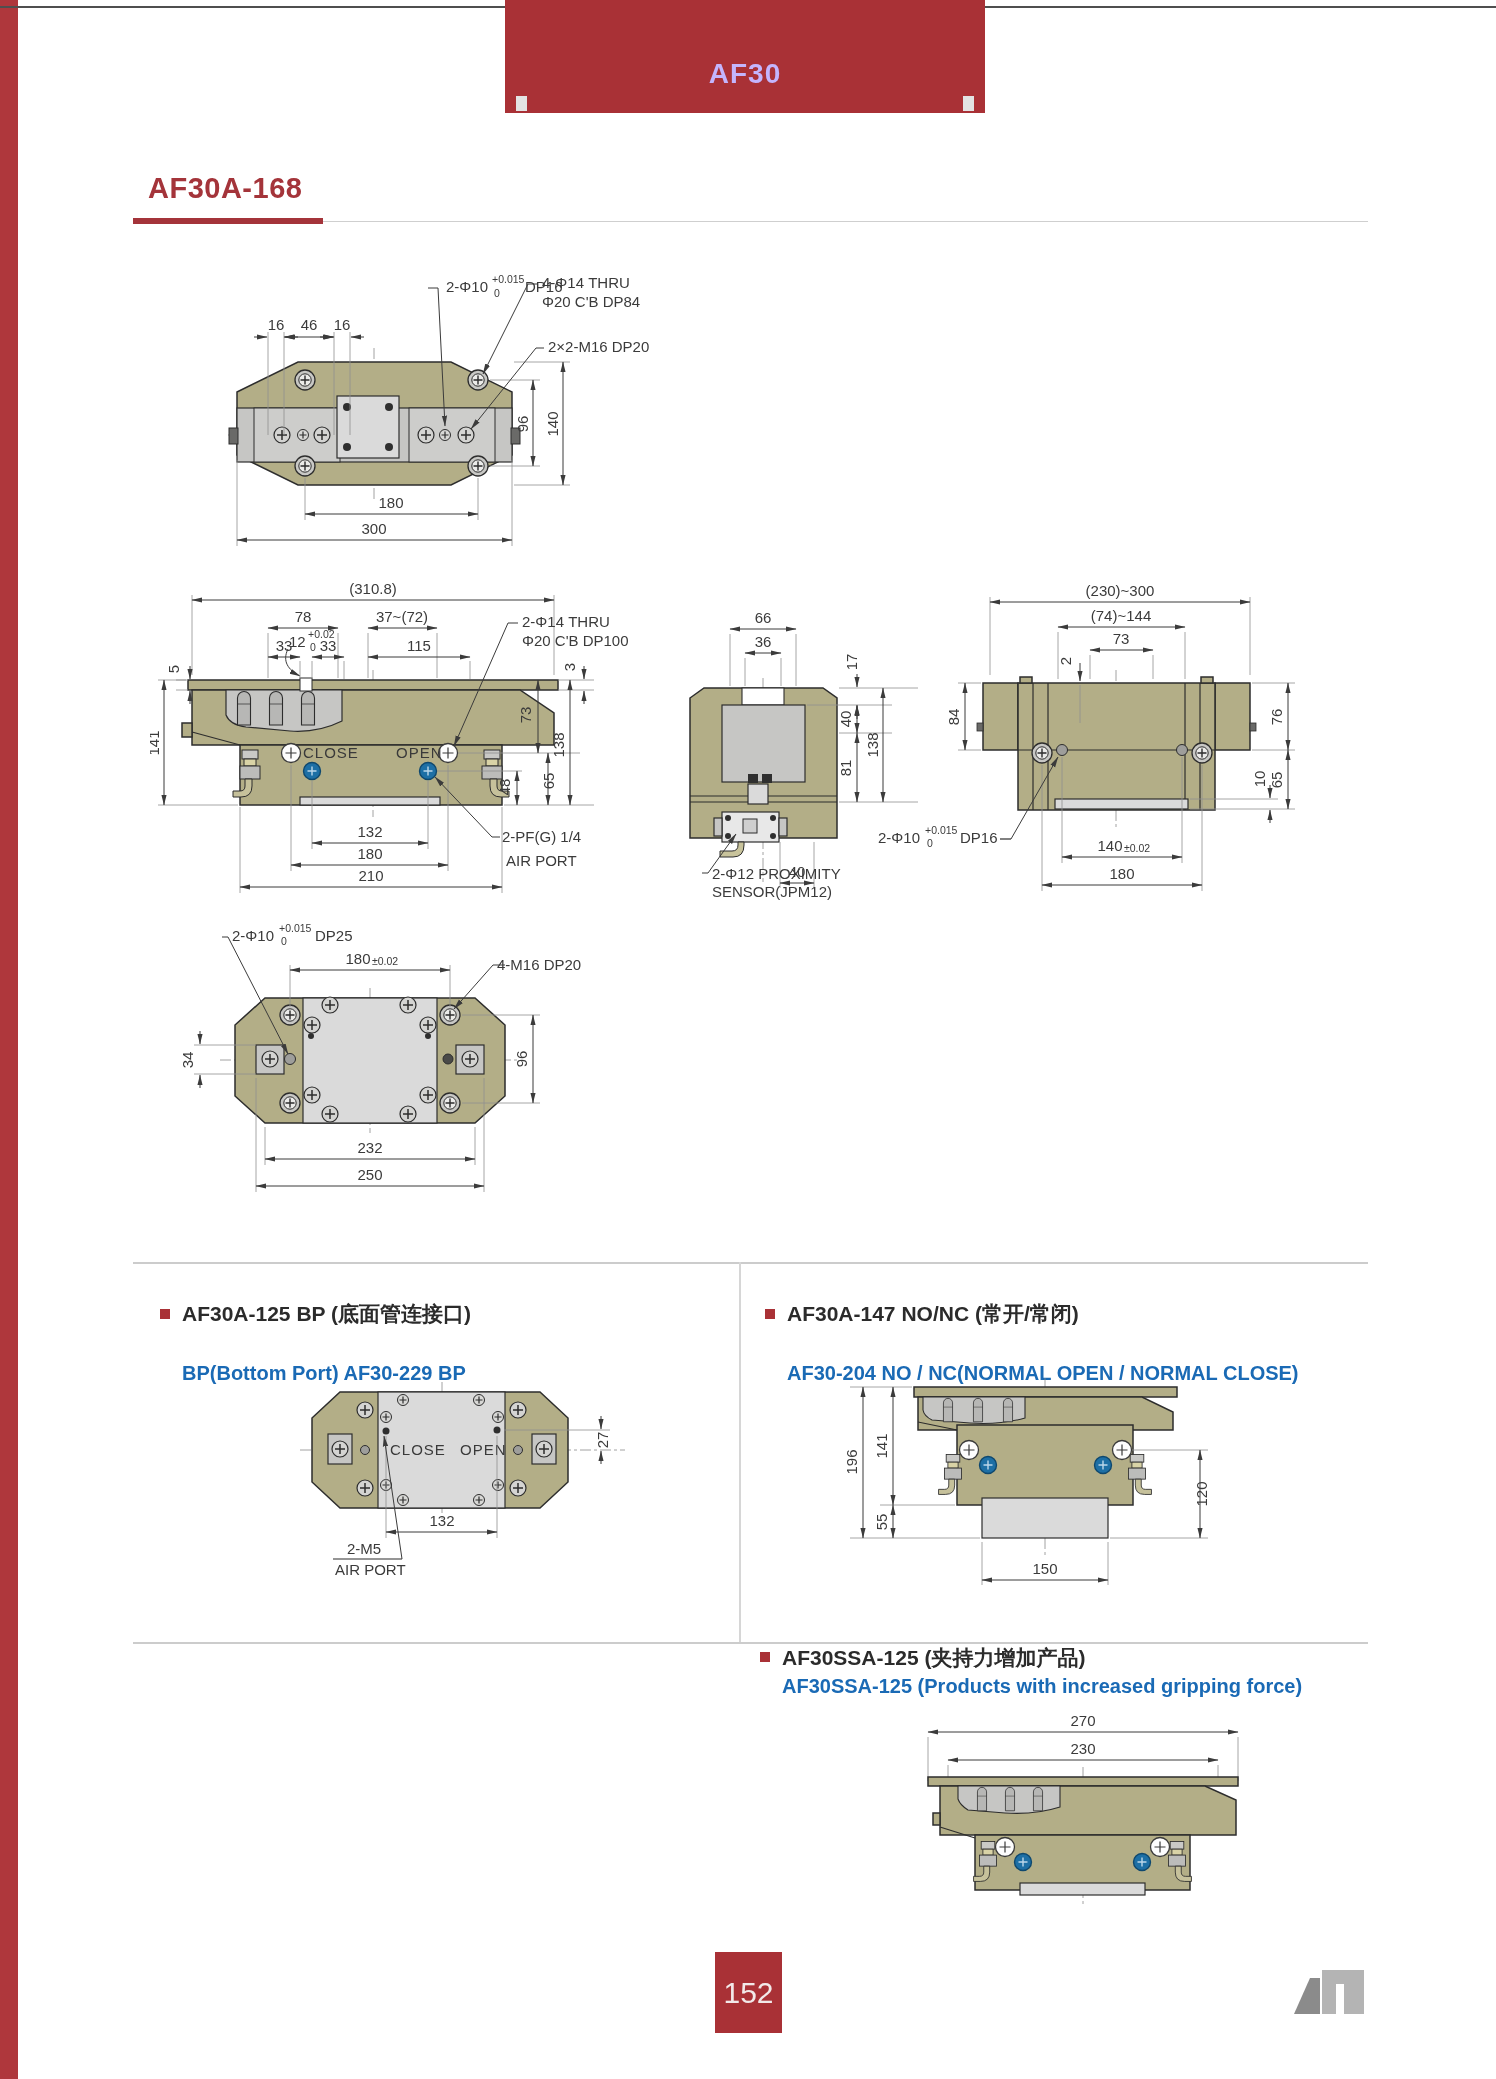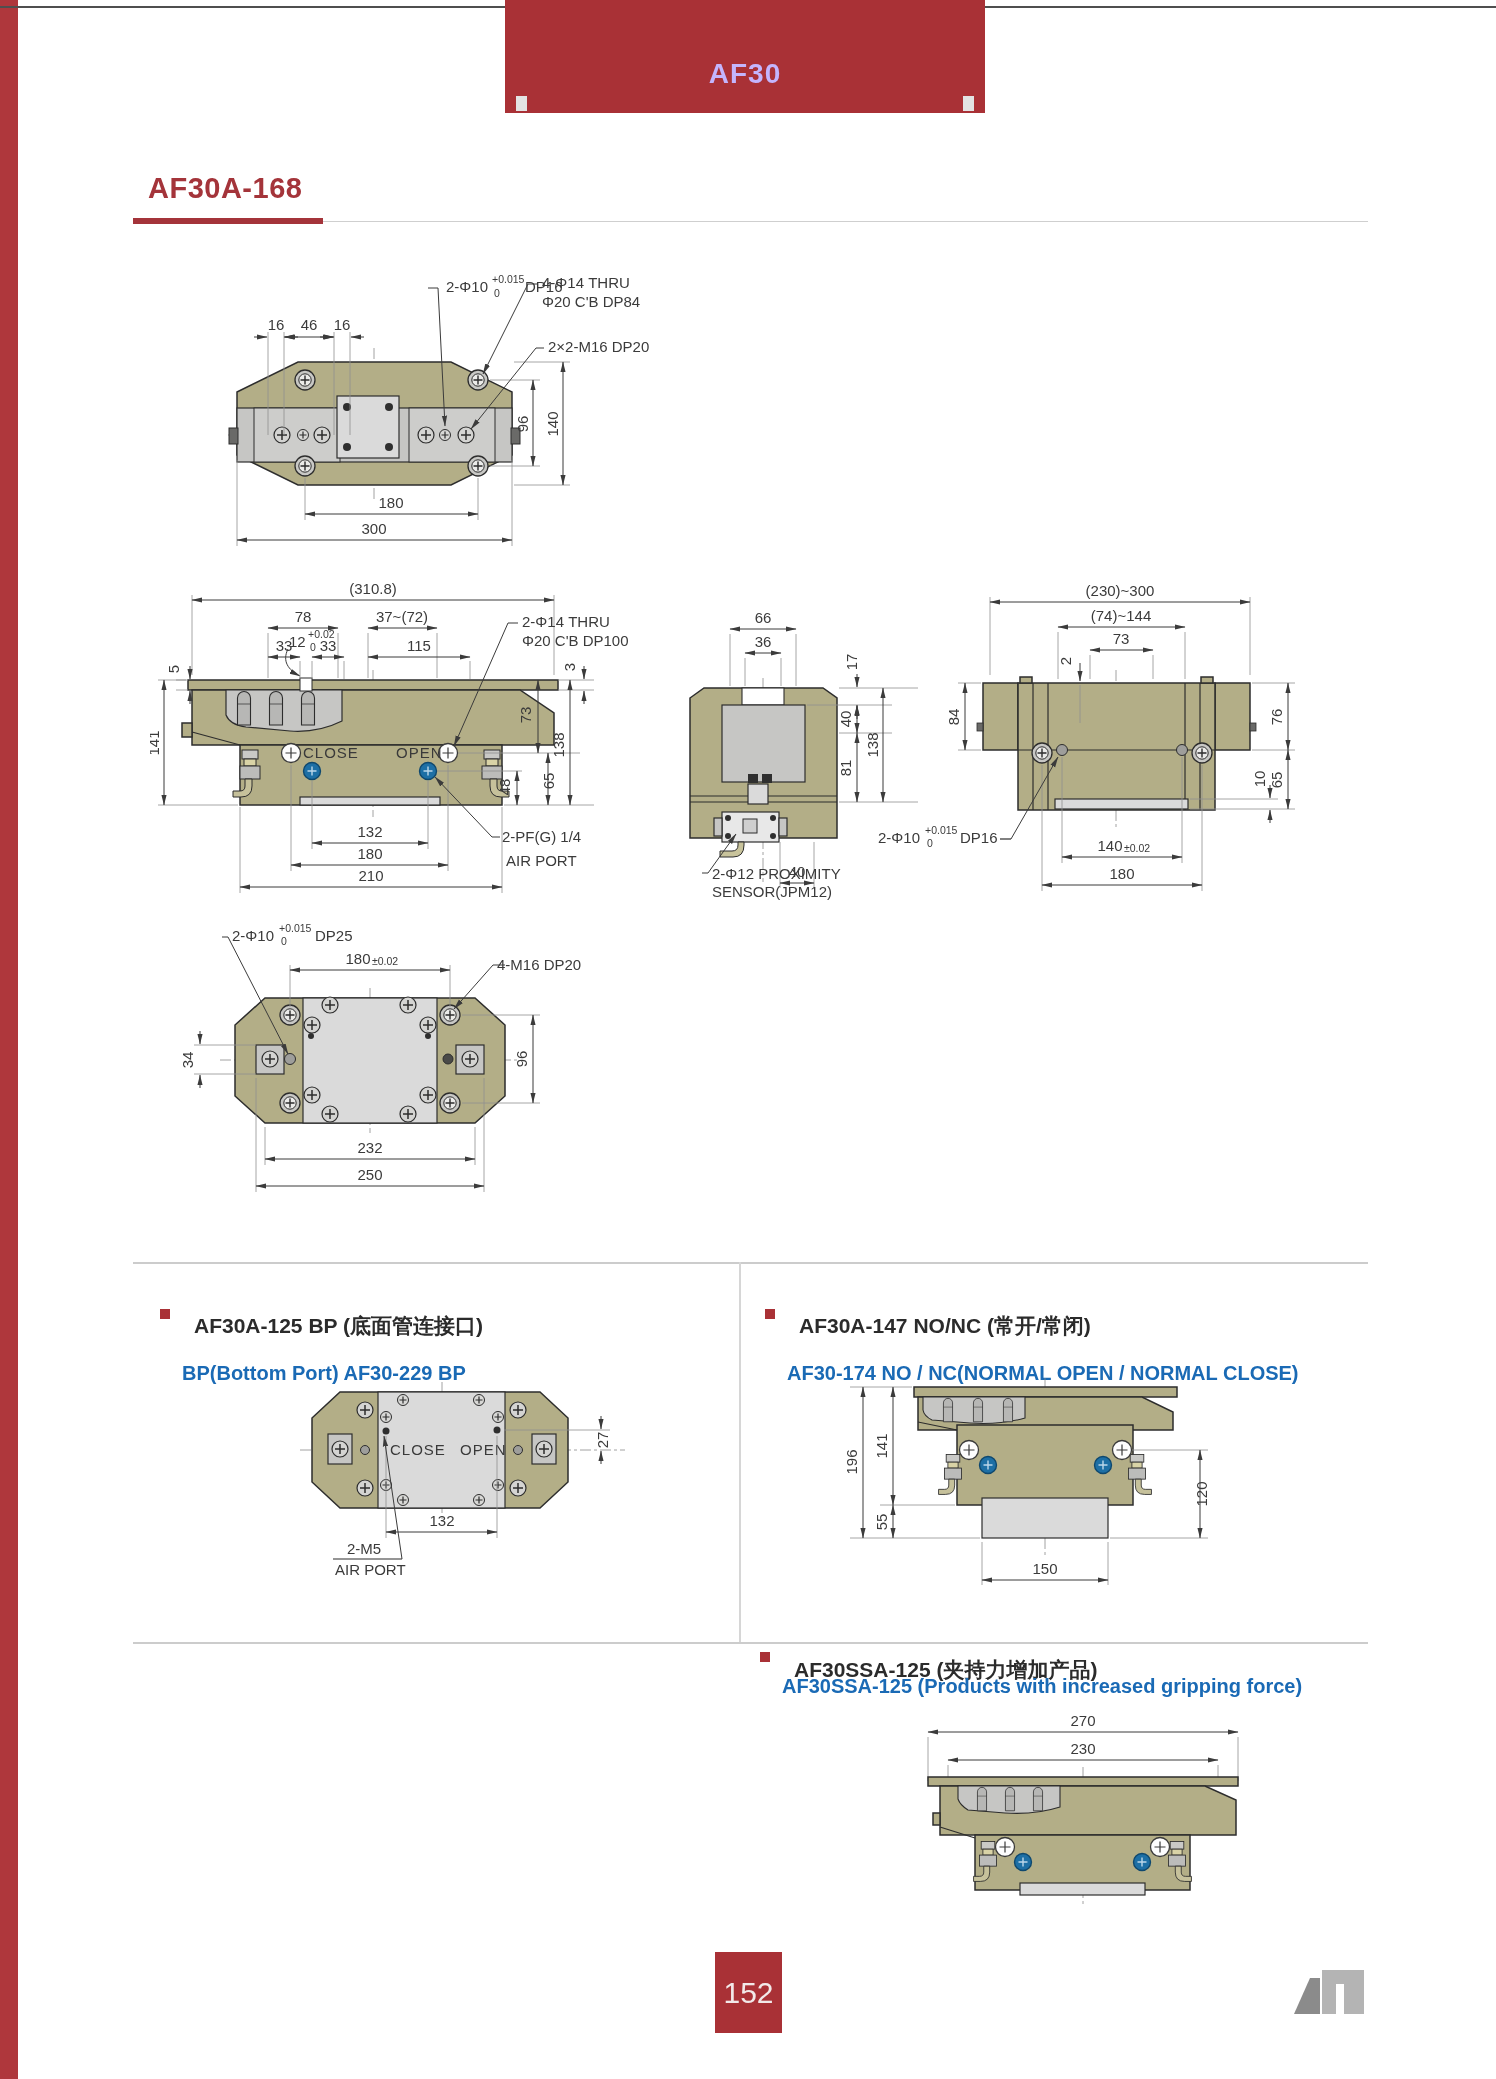--- a/index.html
+++ b/index.html
@@ -13,21 +13,21 @@
   .sq{position:absolute;width:11px;height:15px;background:#e3e3e3;bottom:2px;}
   .sq.l{left:11px;} .sq.r{right:11px;}
   .page-title{position:absolute;left:148px;top:172px;margin:0;font-size:29px;font-weight:bold;
         color:#a4343a;letter-spacing:.5px;}
   .title-rule-red{position:absolute;left:133px;top:218px;width:190px;height:6px;background:#a4343a;}
   .title-rule-gray{position:absolute;left:323px;top:221px;width:1045px;height:1px;background:#cfcfcf;}
   .dwg{position:absolute;}
   .div-h{position:absolute;height:2px;background:#cccccc;}
   .div-v{position:absolute;width:2px;background:#d6d6d6;}
   .sec-bullet{position:absolute;width:10px;height:10px;background:#a93136;}
-  .sec-title{position:absolute;margin:12px;font-size:21px;font-weight:bold;color:#2b2b2b;white-space:nowrap;}
+  .sec-title{position:absolute;margin:0;font-size:21px;font-weight:bold;color:#2b2b2b;white-space:nowrap;}
   .sec-sub{position:absolute;margin:0;font-size:20px;font-weight:bold;color:#1a6ab5;white-space:nowrap;}
   .page-num{position:absolute;left:715px;top:1952px;width:67px;height:81px;background:#a93136;
         color:#f2e9e9;font-size:30px;display:flex;align-items:center;justify-content:center;}
   
   .bodyf{fill:#b3ae87;stroke:#2d2d2d;stroke-width:1.5;}
   .grayf{fill:#c6c6c4;stroke:#2d2d2d;stroke-width:1.2;}
   .litef{fill:#dadada;stroke:#2d2d2d;stroke-width:1.2;}
   .oln{stroke:#2d2d2d;stroke-width:1.2;fill:none;}
   .dl{stroke:#3b3b3b;stroke-width:1;fill:none;marker-start:url(#ms);marker-end:url(#me);}
   .ld{stroke:#3b3b3b;stroke-width:1;fill:none;marker-end:url(#me);}
@@ -454,21 +454,21 @@
   <div class="div-h" style="left:133px;top:1262px;width:1235px"></div>
   <div class="div-v" style="left:739px;top:1262px;height:380px"></div>
   <div class="div-h" style="left:133px;top:1642px;width:1235px"></div>
 
   <span class="sec-bullet" style="left:160px;top:1309px"></span>
   <h3 class="sec-title" style="left:182px;top:1300px">AF30A-125  BP (底面管连接口)</h3>
   <p class="sec-sub" style="left:182px;top:1362px">BP(Bottom Port) AF30-229 BP</p>
 
   <span class="sec-bullet" style="left:765px;top:1309px"></span>
   <h3 class="sec-title" style="left:787px;top:1300px">AF30A-147  NO/NC (常开/常闭)</h3>
-  <p class="sec-sub" style="left:787px;top:1362px">AF30-174 NO / NC(NORMAL OPEN / NORMAL CLOSE)</p>
+  <p class="sec-sub" style="left:787px;top:1362px">AF30-204 NO / NC(NORMAL OPEN / NORMAL CLOSE)</p>
 
   <svg class="dwg" style="left:280px;top:1370px" width="360" height="235" viewBox="0 0 360 235">
     <line class="cln" x1="162" y1="12" x2="162" y2="150"></line>
     <line class="cln" x1="20" y1="80" x2="345" y2="80"></line>
     <path class="bodyf" d="M32,48 L60,22 L260,22 L288,48 L288,112 L260,138 L60,138 L32,112 Z"></path>
     <rect class="litef" x="98" y="22" width="127" height="116"></rect>
     <rect class="grayf" x="48" y="64" width="24" height="30"></rect>
       <rect class="grayf" x="252" y="64" width="24" height="30"></rect>
     <use href="#scrx" x="60" y="79"></use>
       <use href="#scrx" x="264" y="79"></use>

